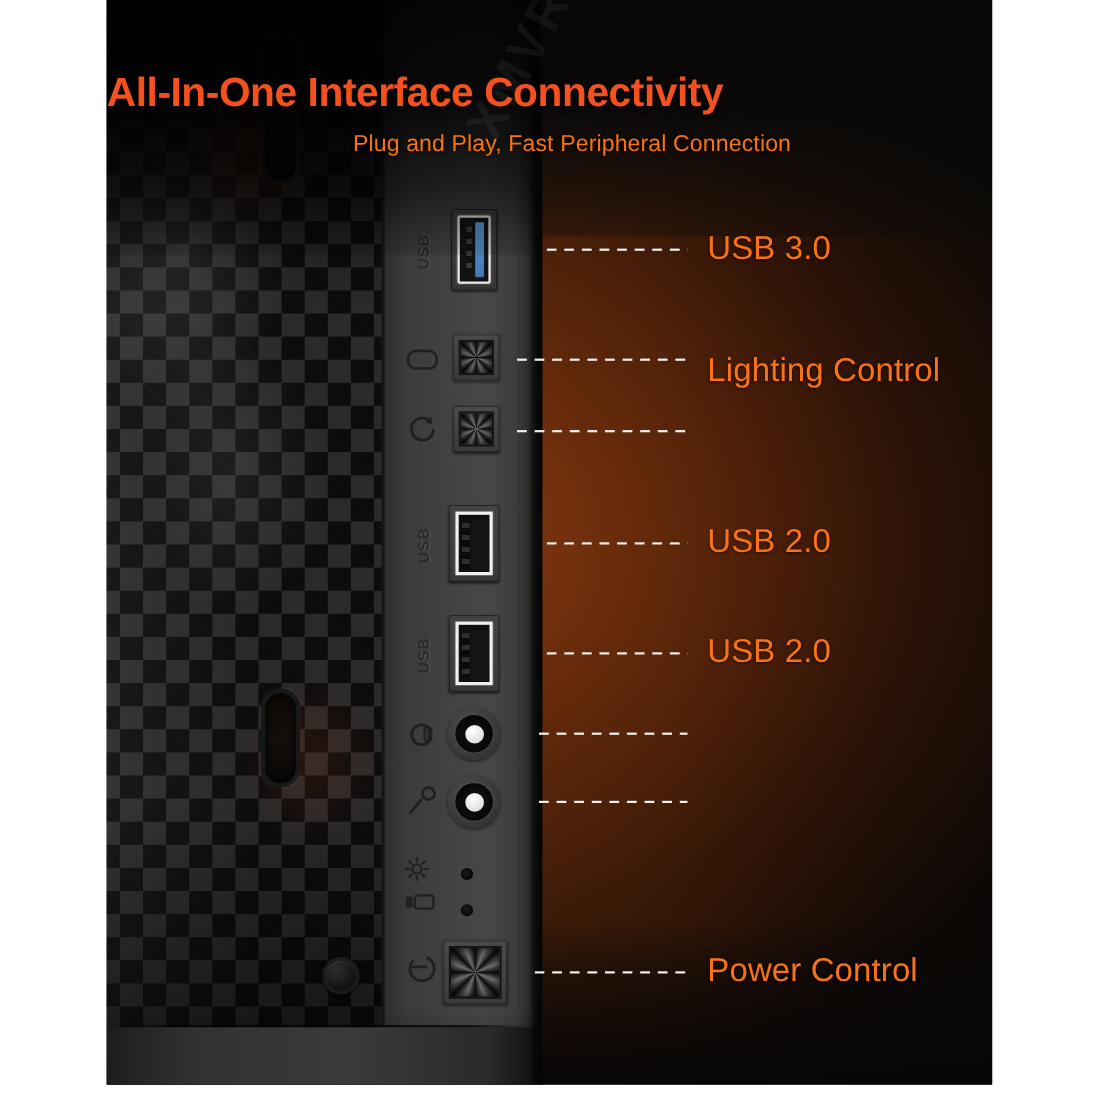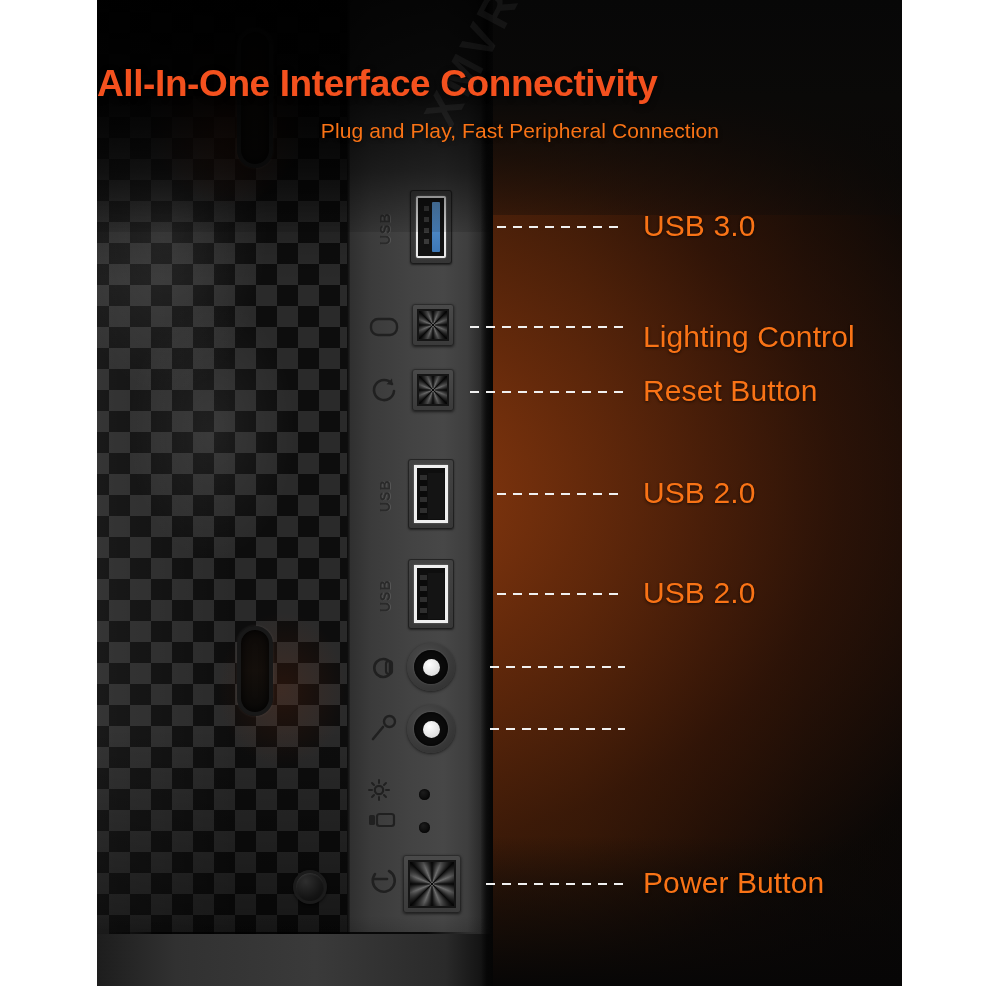--- a/index.html
+++ b/index.html
@@ -456,22 +456,21 @@
   <div class="leader" style="left:373px; top:326px; width:155px;"></div>
   <div class="leader" style="left:373px; top:391px; width:155px;"></div>
   <div class="leader" style="left:400px; top:493px; width:128px;"></div>
   <div class="leader" style="left:400px; top:593px; width:128px;"></div>
   <div class="leader" style="left:393px; top:666px; width:135px;"></div>
   <div class="leader" style="left:393px; top:728px; width:135px;"></div>
   <div class="leader" style="left:389px; top:883px; width:139px;"></div>
 
   <div class="callout" style="left:546px; top:209px;">USB 3.0</div>
   <div class="callout" style="left:546px; top:309px;margin-top:11px;">Lighting Control</div>
-  <div class="callout" style="left:546px; top:374px;">Reset Button</div>
   <div class="callout" style="left:546px; top:476px;">USB 2.0</div>
   <div class="callout" style="left:546px; top:576px;">USB 2.0</div>
-  <div class="callout" style="left:546px; top:866px;">Power Button</div>
+  <div class="callout" style="left:546px; top:866px;">Power Control</div>
 
   <div id="watermark">XMVR</div>
   <div id="title">All-In-One Interface Connectivity</div>
   <div id="subtitle">Plug and Play, Fast Peripheral Connection</div>
 
 </div>
 
 </body></html>

